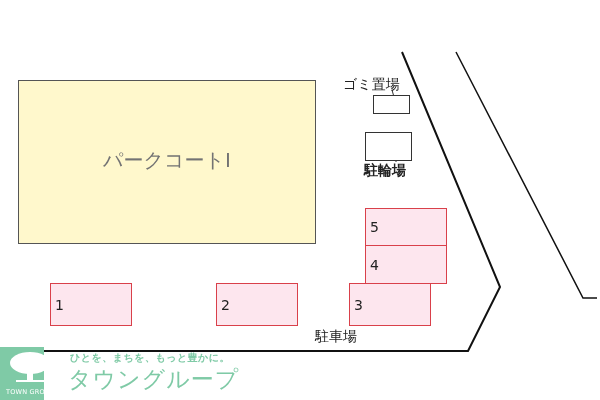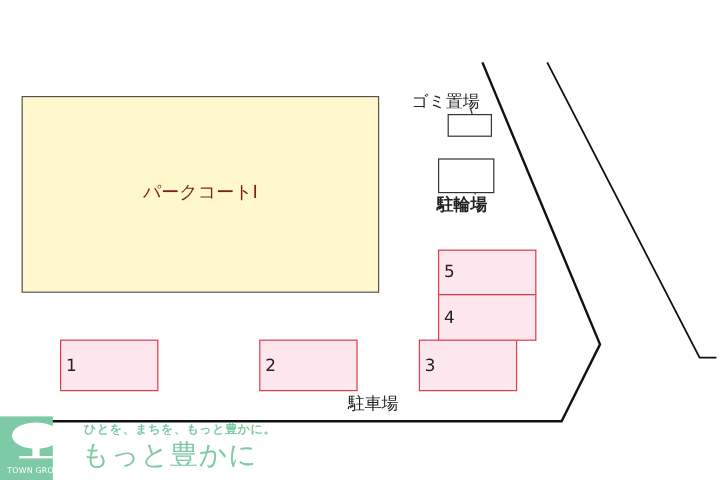--- a/index.html
+++ b/index.html
@@ -1,19 +1,19 @@
 <!DOCTYPE html>
 <html><head>
 <meta charset="utf-8">
 <style>
   html, body { margin: 0; padding: 0; }
   body { width: 600px; height: 400px; position: relative; background: #ffffff; overflow: hidden; font-family: "DejaVu Sans", sans-serif; }
   svg.lines { position: absolute; left: 0; top: 0; }
   .building { position: absolute; left: 18px; top: 80px; width: 298px; height: 164px; background: #fff8cc; border: 1.5px solid #555; box-sizing: border-box; display: flex; align-items: center; justify-content: center; }
-  .building span { font-size: 15px; color: #7f1d1d; margin-top: -4px; }
+  .building span { font-size: 20px; color: #737373; margin-top: -4px; }
   .slot { position: absolute; background: #fde6ee; border: 1.5px solid #d9404a; box-sizing: border-box; font-size: 14px; color: #222; }
   .slot span { position: absolute; left: 4px; top: 50%; transform: translateY(-50%); }
   .facility-box { position: absolute; border: 1.5px solid #333; box-sizing: border-box; background: #fff; }
   .label { position: absolute; font-size: 14px; color: #222; white-space: nowrap; text-align: center; }
   .logo-box { position: absolute; left: 0; top: 347px; width: 44px; height: 53px; background: #7fcaa6; }
   .logo-text { position: absolute; left: 0; bottom: 4px; width: 60px; text-align: center; color: #fff; font-size: 6.5px; letter-spacing: 0.2px; }
   .tagline { position: absolute; left: 70px; top: 351px; font-size: 10px; color: #7fcaa6; letter-spacing: 0.5px; font-weight: bold; }
   .brand { position: absolute; left: 68px; top: 364px; font-size: 23px; color: #7fcaa6; letter-spacing: 1px; }
 </style>
 </head>
@@ -48,24 +48,24 @@
 <div class="slot" style="left:349px; top:283px; width:82px; height:43px;">
   <span>3</span>
 </div>
 <div class="slot" style="left:365px; top:245px; width:82px; height:39px;">
   <span>4</span>
 </div>
 <div class="slot" style="left:365px; top:208px; width:82px; height:38px;">
   <span>5</span>
 </div>
 
-<div class="label" style="left:290px; top:328px;">駐車場</div>
+<div class="label" style="left:315px; top:328px;">駐車場</div>
 
 <div class="logo-box">
   <svg width="60" height="40" style="position:absolute;left:0;top:2px;">
     <ellipse cx="30" cy="14" rx="20" ry="11" fill="#fff"></ellipse>
     <rect x="27" y="18" width="6" height="14" fill="#fff"></rect>
     <rect x="16" y="31" width="28" height="2" fill="#fff"></rect>
   </svg>
   <div class="logo-text">TOWN GROUP</div>
 </div>
 <div class="tagline">ひとを、まちを、もっと豊かに。</div>
-<div class="brand">もっと豊かに</div>
+<div class="brand">タウングループ</div>
 
 </body></html>

